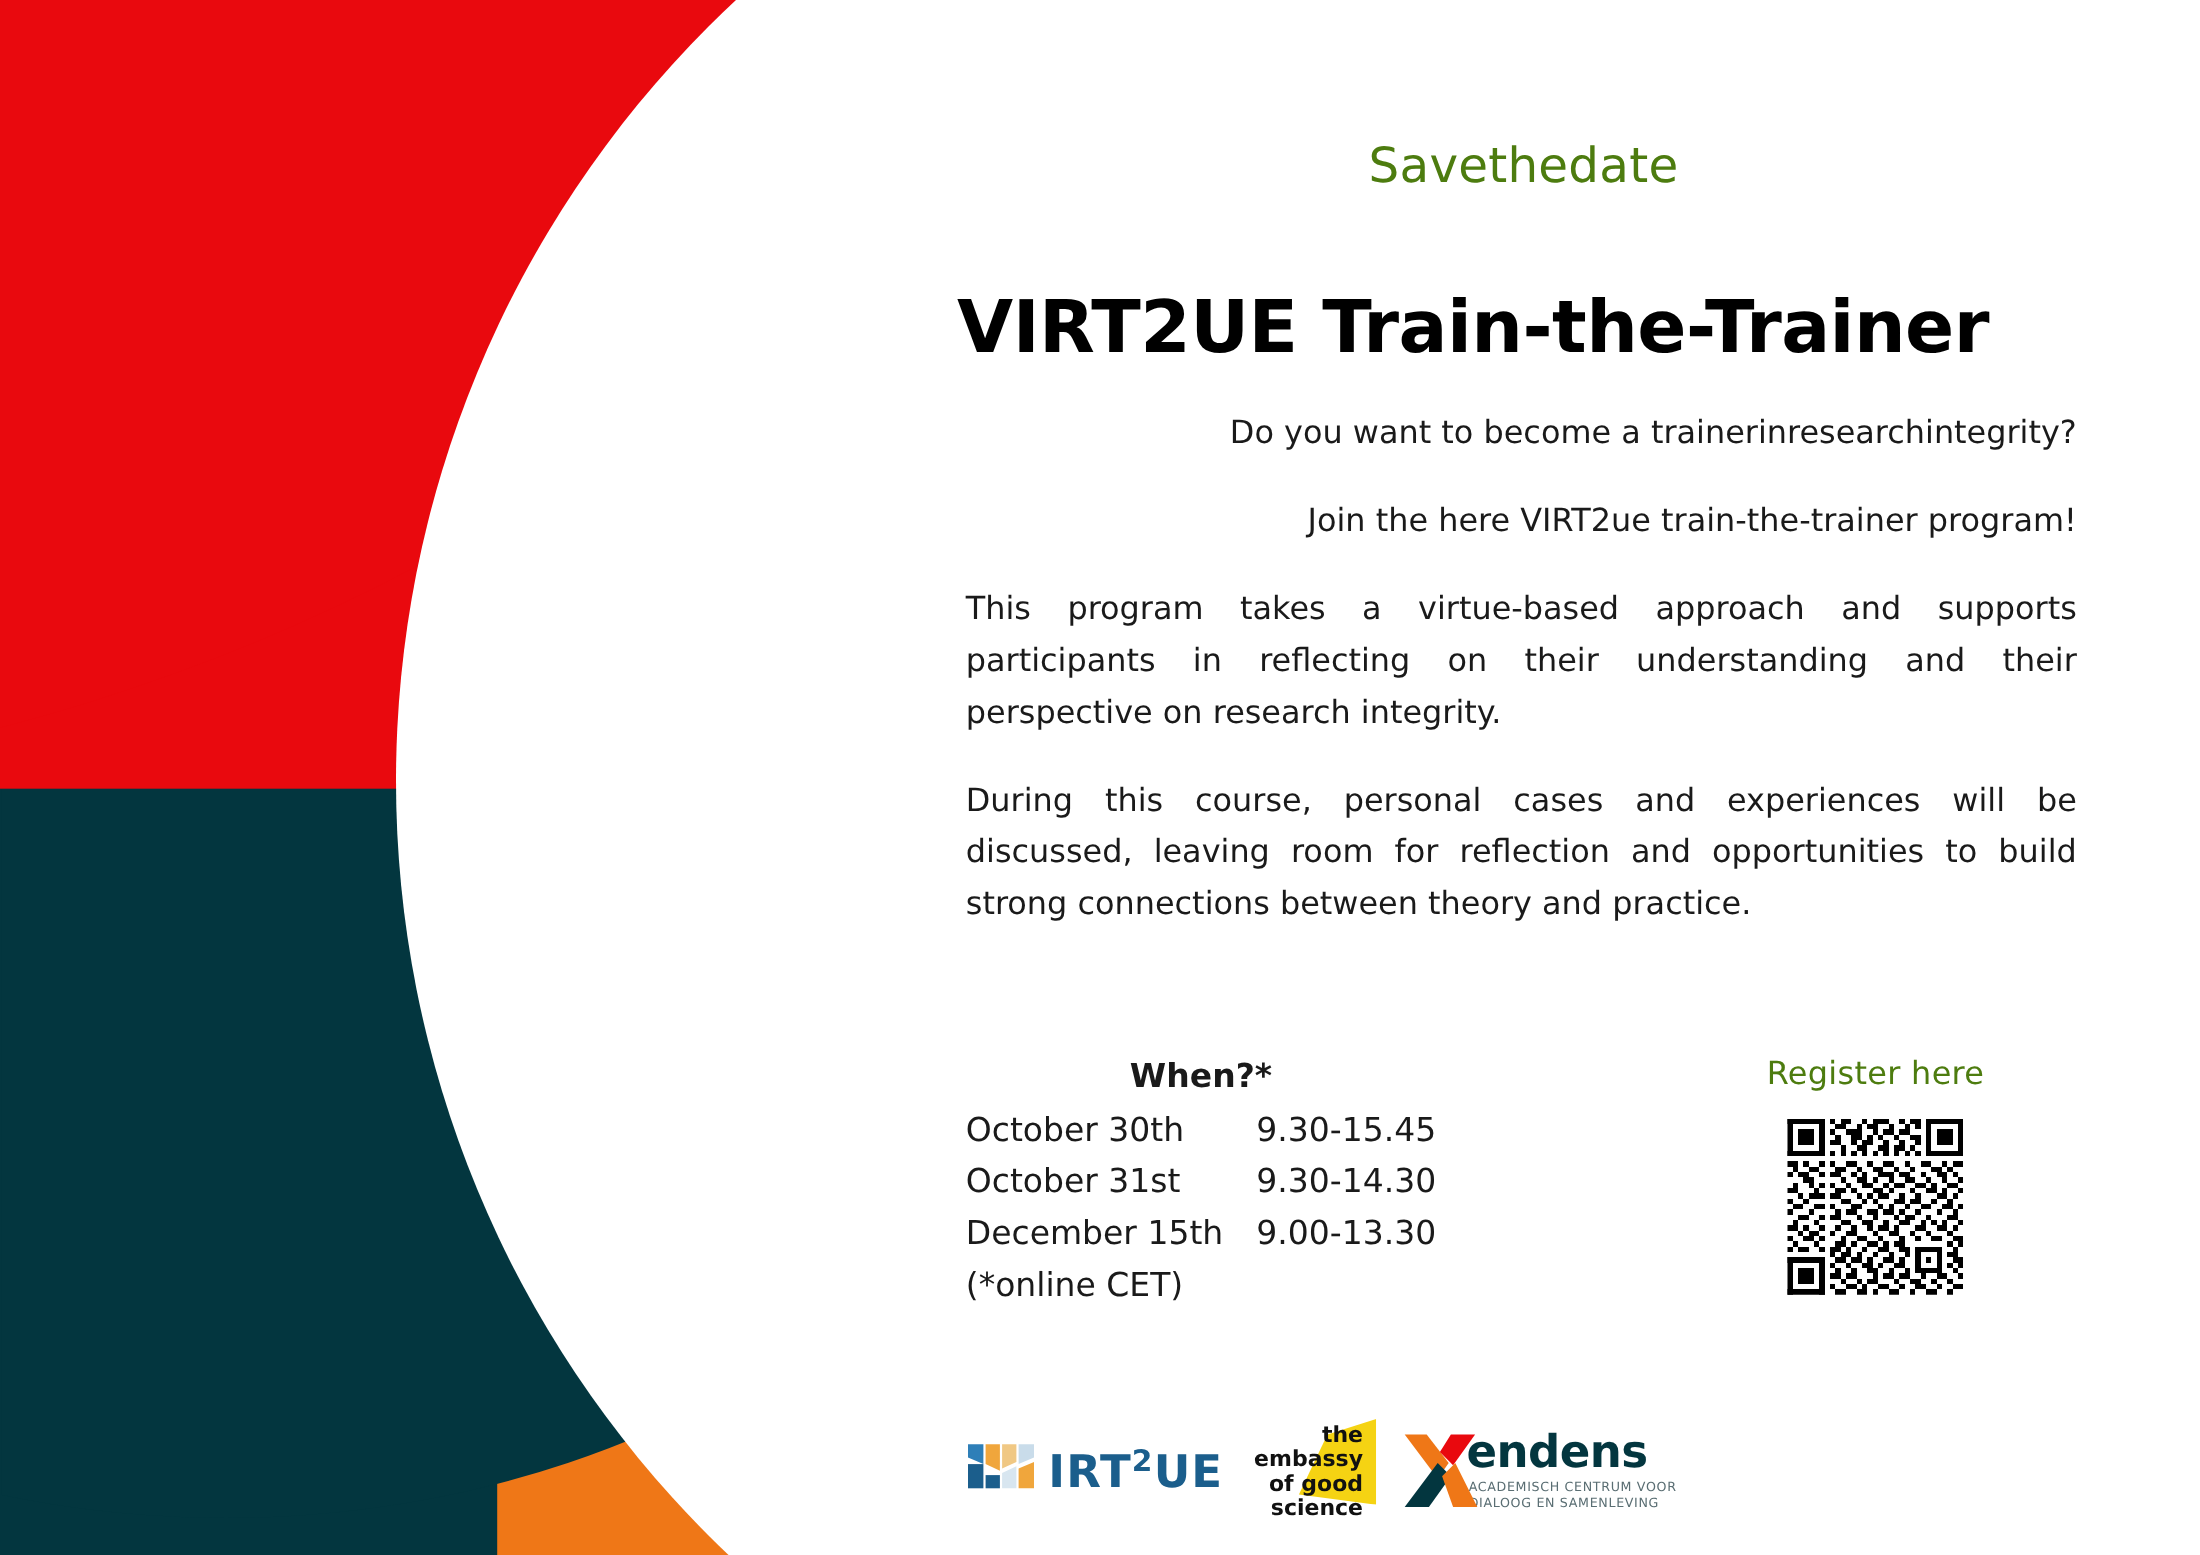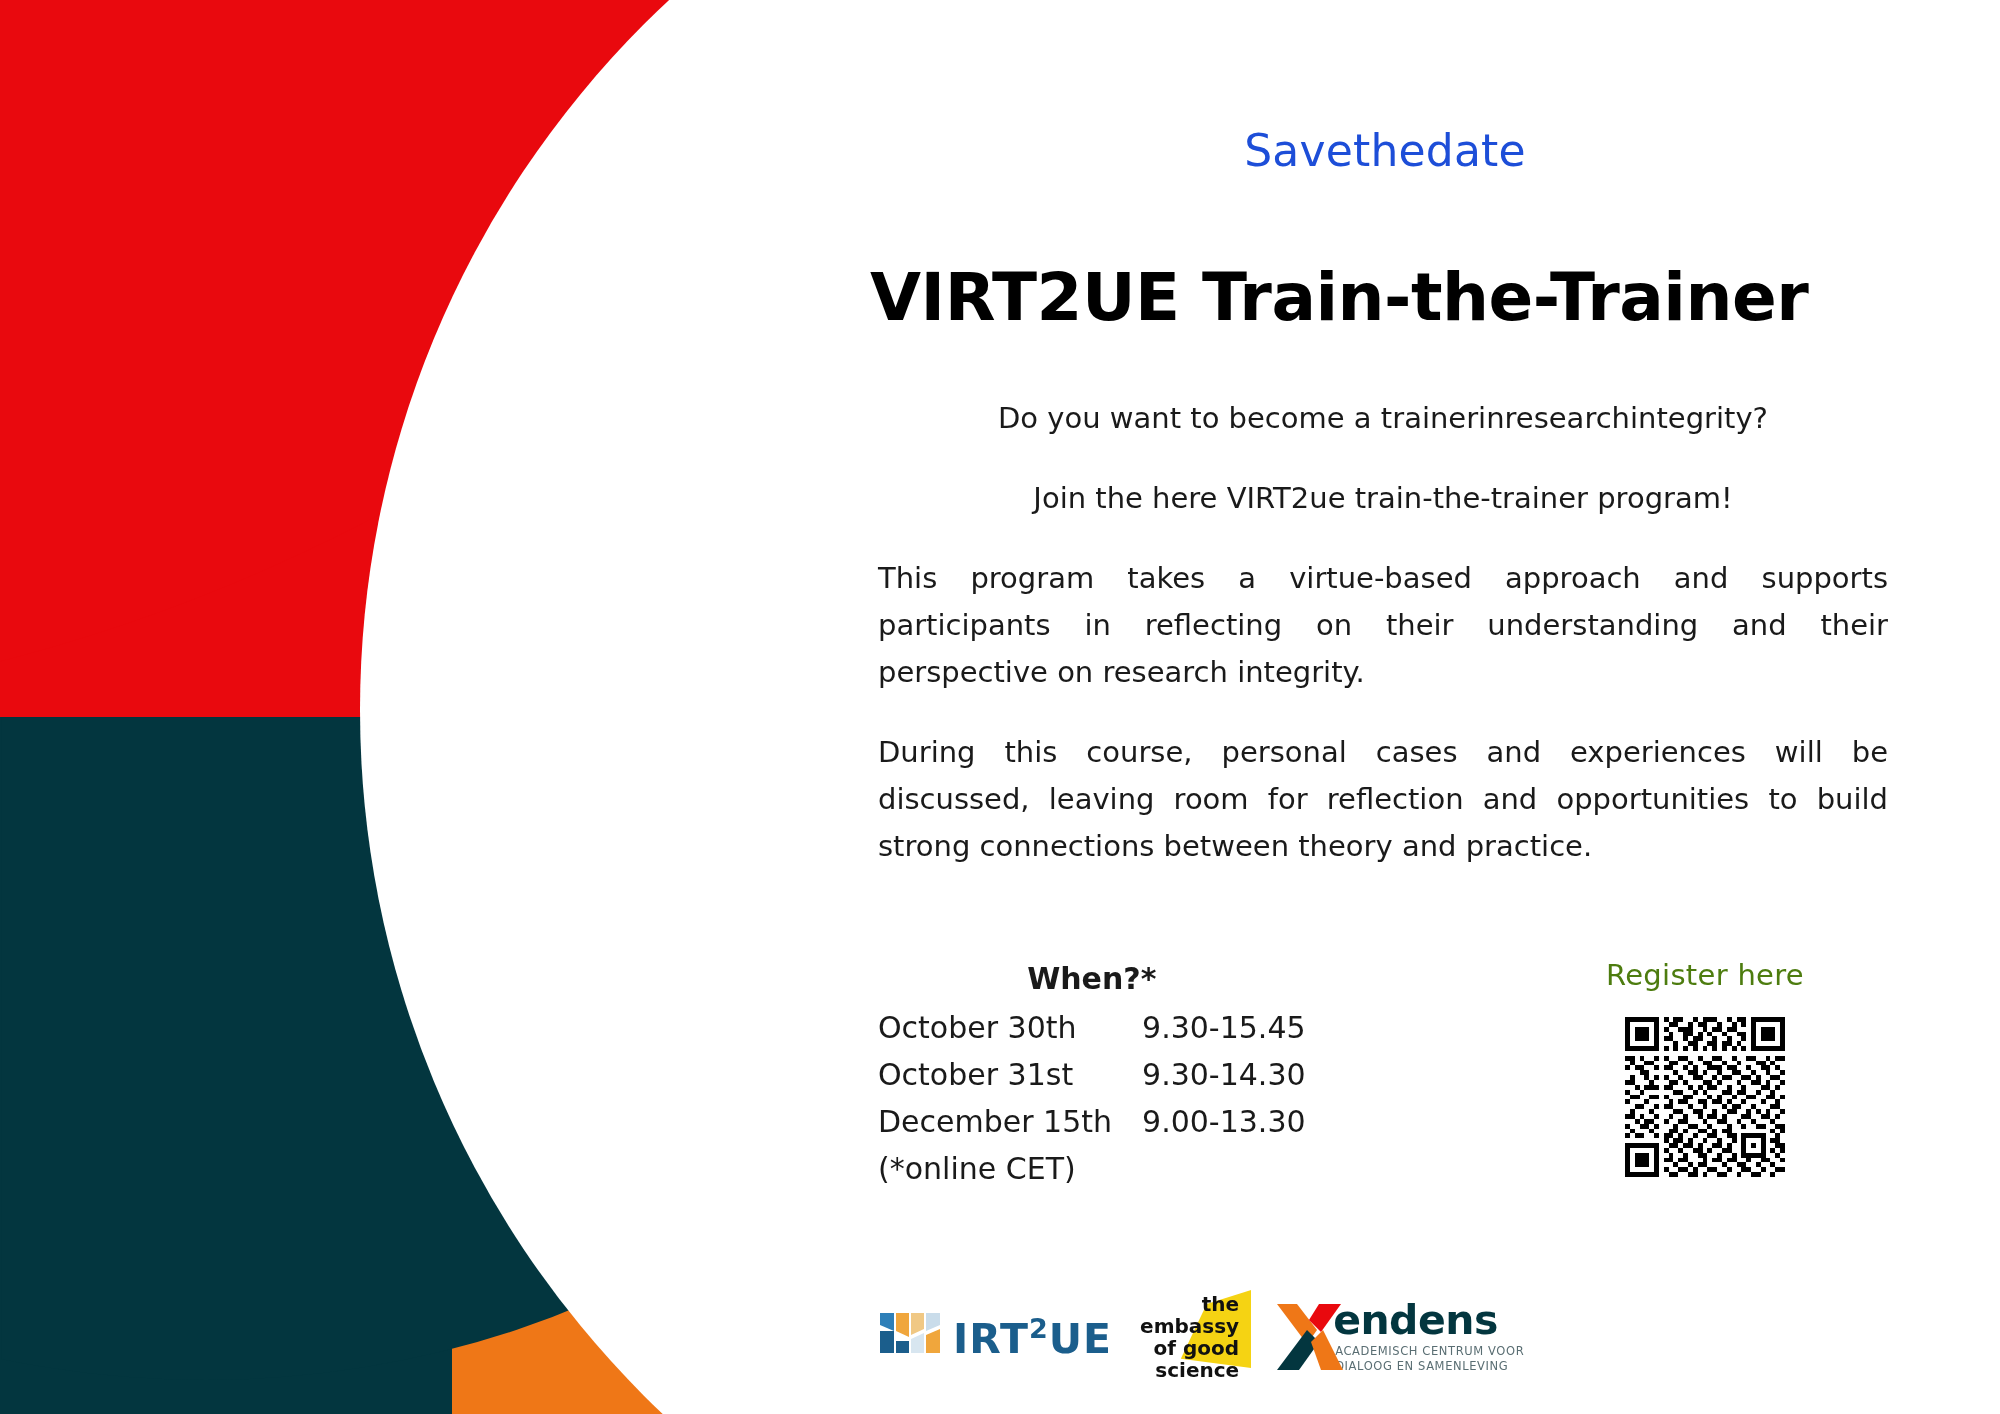--- a/index.html
+++ b/index.html
@@ -101,21 +101,21 @@
     height: 1414px;
   }
   .savethedate {
     position: absolute;
     left: 880px;
     top: 125px;
     width: 1010px;
     text-align: center;
     font-size: 44px;
     font-weight: 400;
-    color: #1d4ed8;
+    color: #4d7c0f;
     font-family: "DejaVu Sans", sans-serif;
     letter-spacing: 0.2px;
   }
   .main-title {
     position: absolute;
     left: 870px;
     top: 215px;
     width: 1030px;
     font-size: 66px;
     font-weight: bold;
@@ -134,22 +134,21 @@
     color: #1a1a1a;
   }
   .para {
     margin: 0 0 33px 0;
   }
   .para.justify {
     text-align: justify;
     text-align-last: left;
   }
   .para.plain {
-    text-align: center;
-    margin-top: 25px;
+    text-align: right;
   }
 
   
   .schedule {
     position: absolute;
     left: 878px;
     top: 955px;
     font-size: 30px;
     line-height: 47px;
     color: #1a1a1a;

